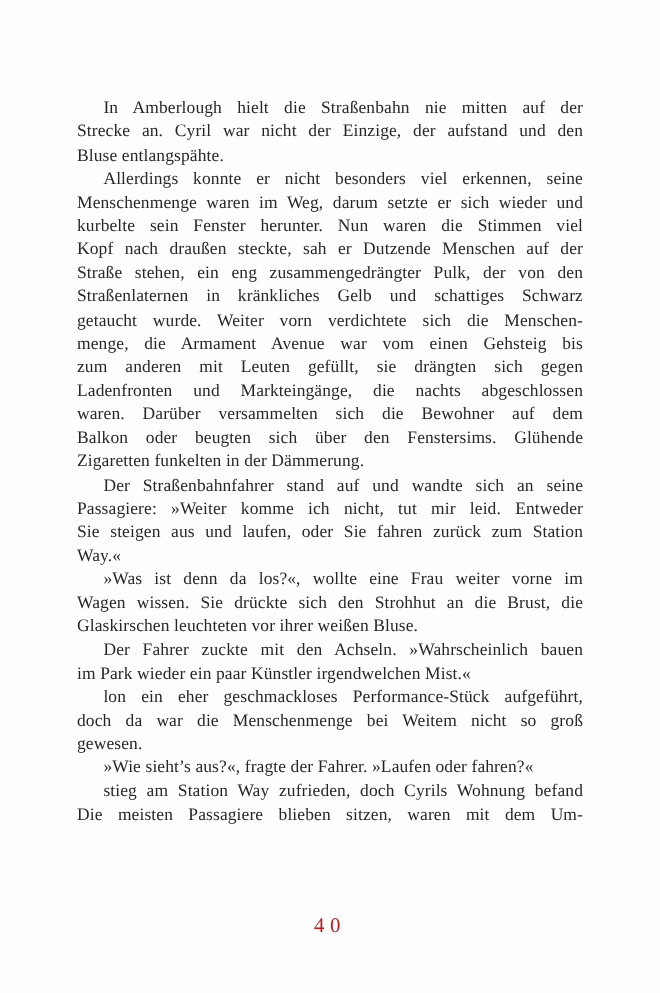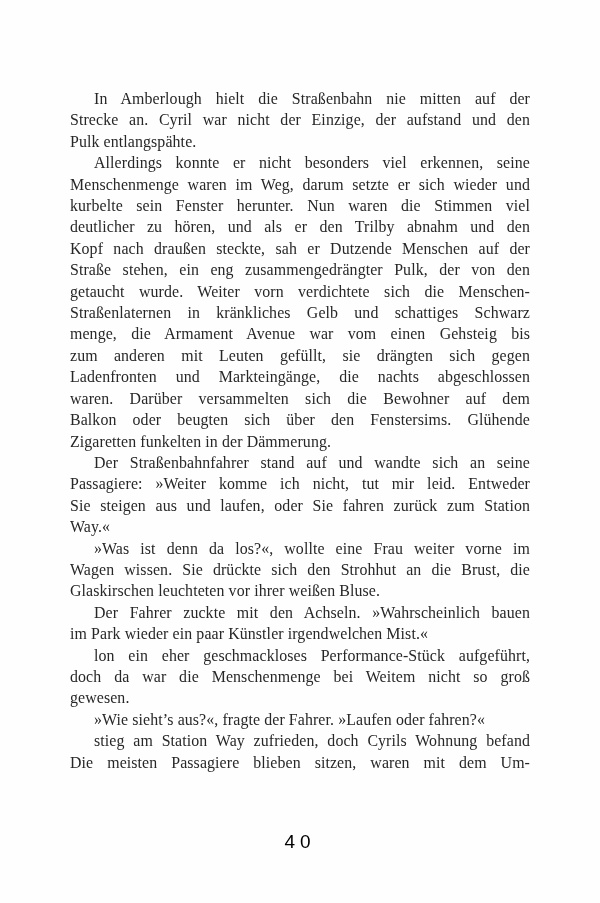--- a/index.html
+++ b/index.html
@@ -38,46 +38,45 @@
   }
   .para .line:first-child {
     text-indent: 24px;
   }
   #page-number {
     position: absolute;
     top: 831px;
     left: 0;
     width: 100%;
     text-align: center;
-    font-family: Liberation Sans, sans-serif;
+    font-family: Liberation Serif, serif;
     font-weight: 200;
     font-size: 19px;
     letter-spacing: 5px;
-    color: #000000;
+    color: #b91c1c;
   }
 </style>
 </head>
 <body>
 
 <div id="book-page">
   <div id="text-block">
     <div class="para">
         <div class="line">In Amberlough hielt die Straßenbahn nie mitten auf der</div>
         <div class="line">Strecke an. Cyril war nicht der Einzige, der aufstand und den</div>
-        <div class="line last">Pulk entlangspähte.</div>
+        <div class="line last">Bluse entlangspähte.</div>
       </div>
     <div class="para">
         <div class="line">Allerdings konnte er nicht besonders viel erkennen, seine</div>
         <div class="line">Menschenmenge waren im Weg, darum setzte er sich wieder und</div>
         <div class="line">kurbelte sein Fenster herunter. Nun waren die Stimmen viel</div>
-        <div class="line">deutlicher zu hören, und als er den Trilby abnahm und den</div>
         <div class="line">Kopf nach draußen steckte, sah er Dutzende Menschen auf der</div>
         <div class="line">Straße stehen, ein eng zusammengedrängter Pulk, der von den</div>
+        <div class="line">Straßenlaternen in kränkliches Gelb und schattiges Schwarz</div>
         <div class="line">getaucht wurde. Weiter vorn verdichtete sich die Menschen-</div>
-        <div class="line">Straßenlaternen in kränkliches Gelb und schattiges Schwarz</div>
         <div class="line">menge, die Armament Avenue war vom einen Gehsteig bis</div>
         <div class="line">zum anderen mit Leuten gefüllt, sie drängten sich gegen</div>
         <div class="line">Ladenfronten und Markteingänge, die nachts abgeschlossen</div>
         <div class="line">waren. Darüber versammelten sich die Bewohner auf dem</div>
         <div class="line">Balkon oder beugten sich über den Fenstersims. Glühende</div>
         <div class="line last">Zigaretten funkelten in der Dämmerung.</div>
       </div>
     <div class="para">
         <div class="line">Der Straßenbahnfahrer stand auf und wandte sich an seine</div>
         <div class="line">Passagiere: »Weiter komme ich nicht, tut mir leid. Entweder</div>

